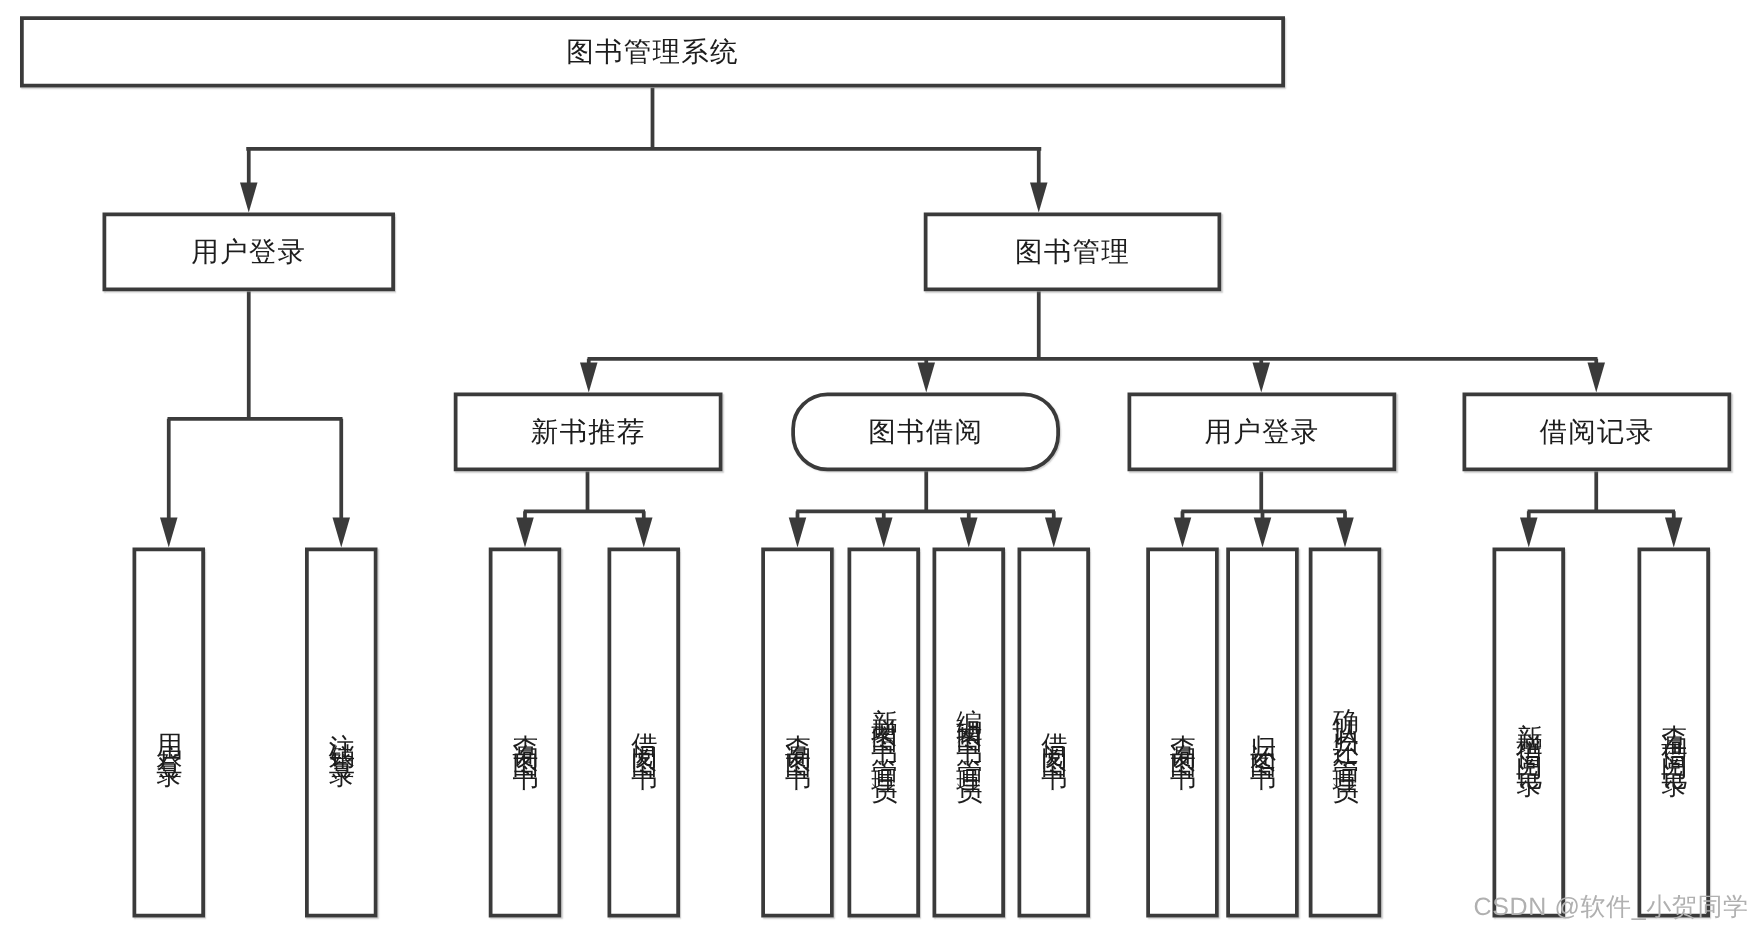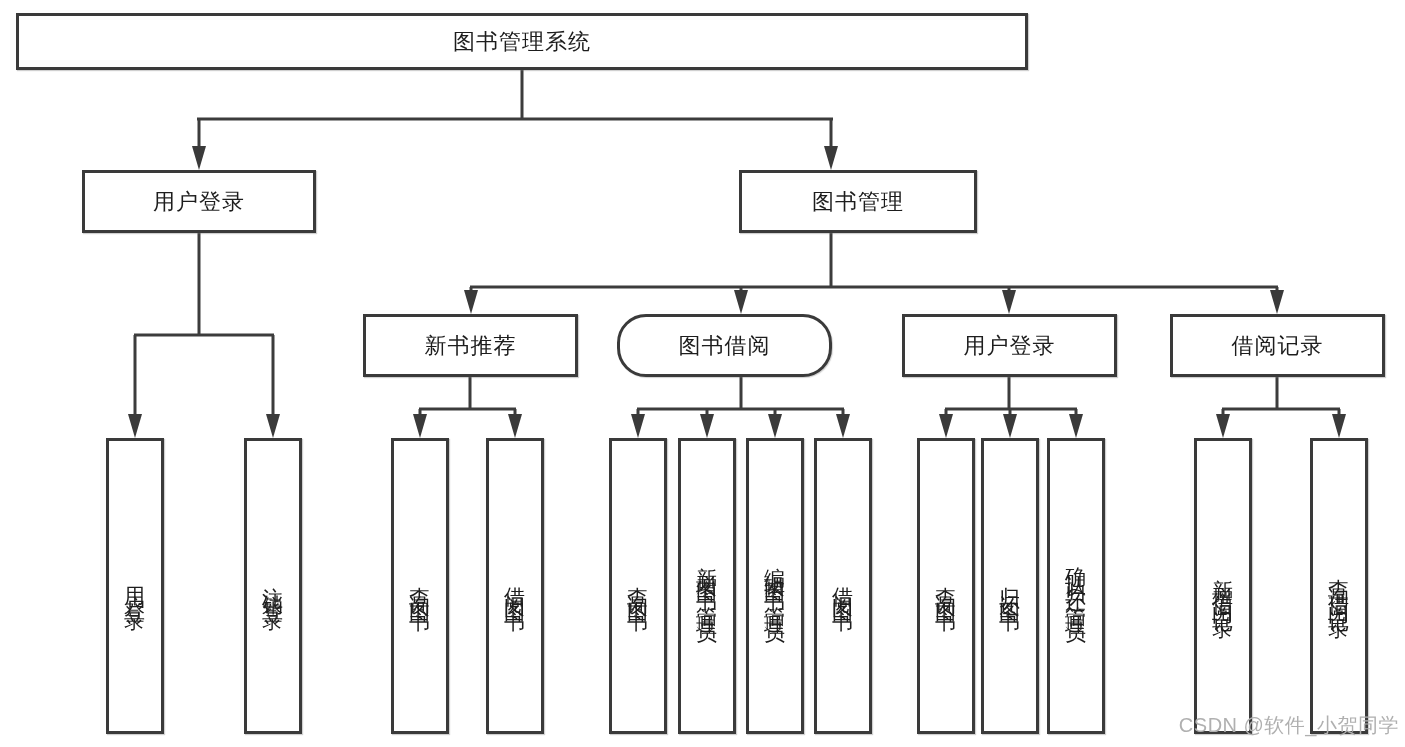--- a/index.html
+++ b/index.html
@@ -124,21 +124,21 @@
       <use href="#ah" x="1339" y="438"></use>
     </g>
   </svg>
 
   <div class="node hbox" style="left:16px; top:13px; width:1012px; height:57px;">图书管理系统</div>
 
   <div class="node hbox" style="left:82px; top:170px; width:234px; height:63px;">用户登录</div>
   <div class="node hbox" style="left:739px; top:170px; width:238px; height:63px;">图书管理</div>
 
   <div class="node hbox" style="left:363px; top:314px; width:215px; height:63px;">新书推荐</div>
-  <div class="node hbox" style="left:617px; top:314px; width:215px; height:63px;border-radius:29px;">图书借阅</div>
+  <div class="node hbox" style="left:633px; top:314px; width:215px; height:63px;border-radius:29px;">图书借阅</div>
   <div class="node hbox" style="left:902px; top:314px; width:215px; height:63px;">用户登录</div>
   <div class="node hbox" style="left:1170px; top:314px; width:215px; height:63px;">借阅记录</div>
 
   <div class="node vbox" style="left:106px; top:438px; width:58px; height:296px;">用户登录</div>
   <div class="node vbox" style="left:244px; top:438px; width:58px; height:296px;">注销登录</div>
 
   <div class="node vbox" style="left:391px; top:438px; width:58px; height:296px;">查询图书</div>
   <div class="node vbox" style="left:486px; top:438px; width:58px; height:296px;">借阅图书</div>
 
   <div class="node vbox" style="left:609px; top:438px; width:58px; height:296px;">查询图书</div>

